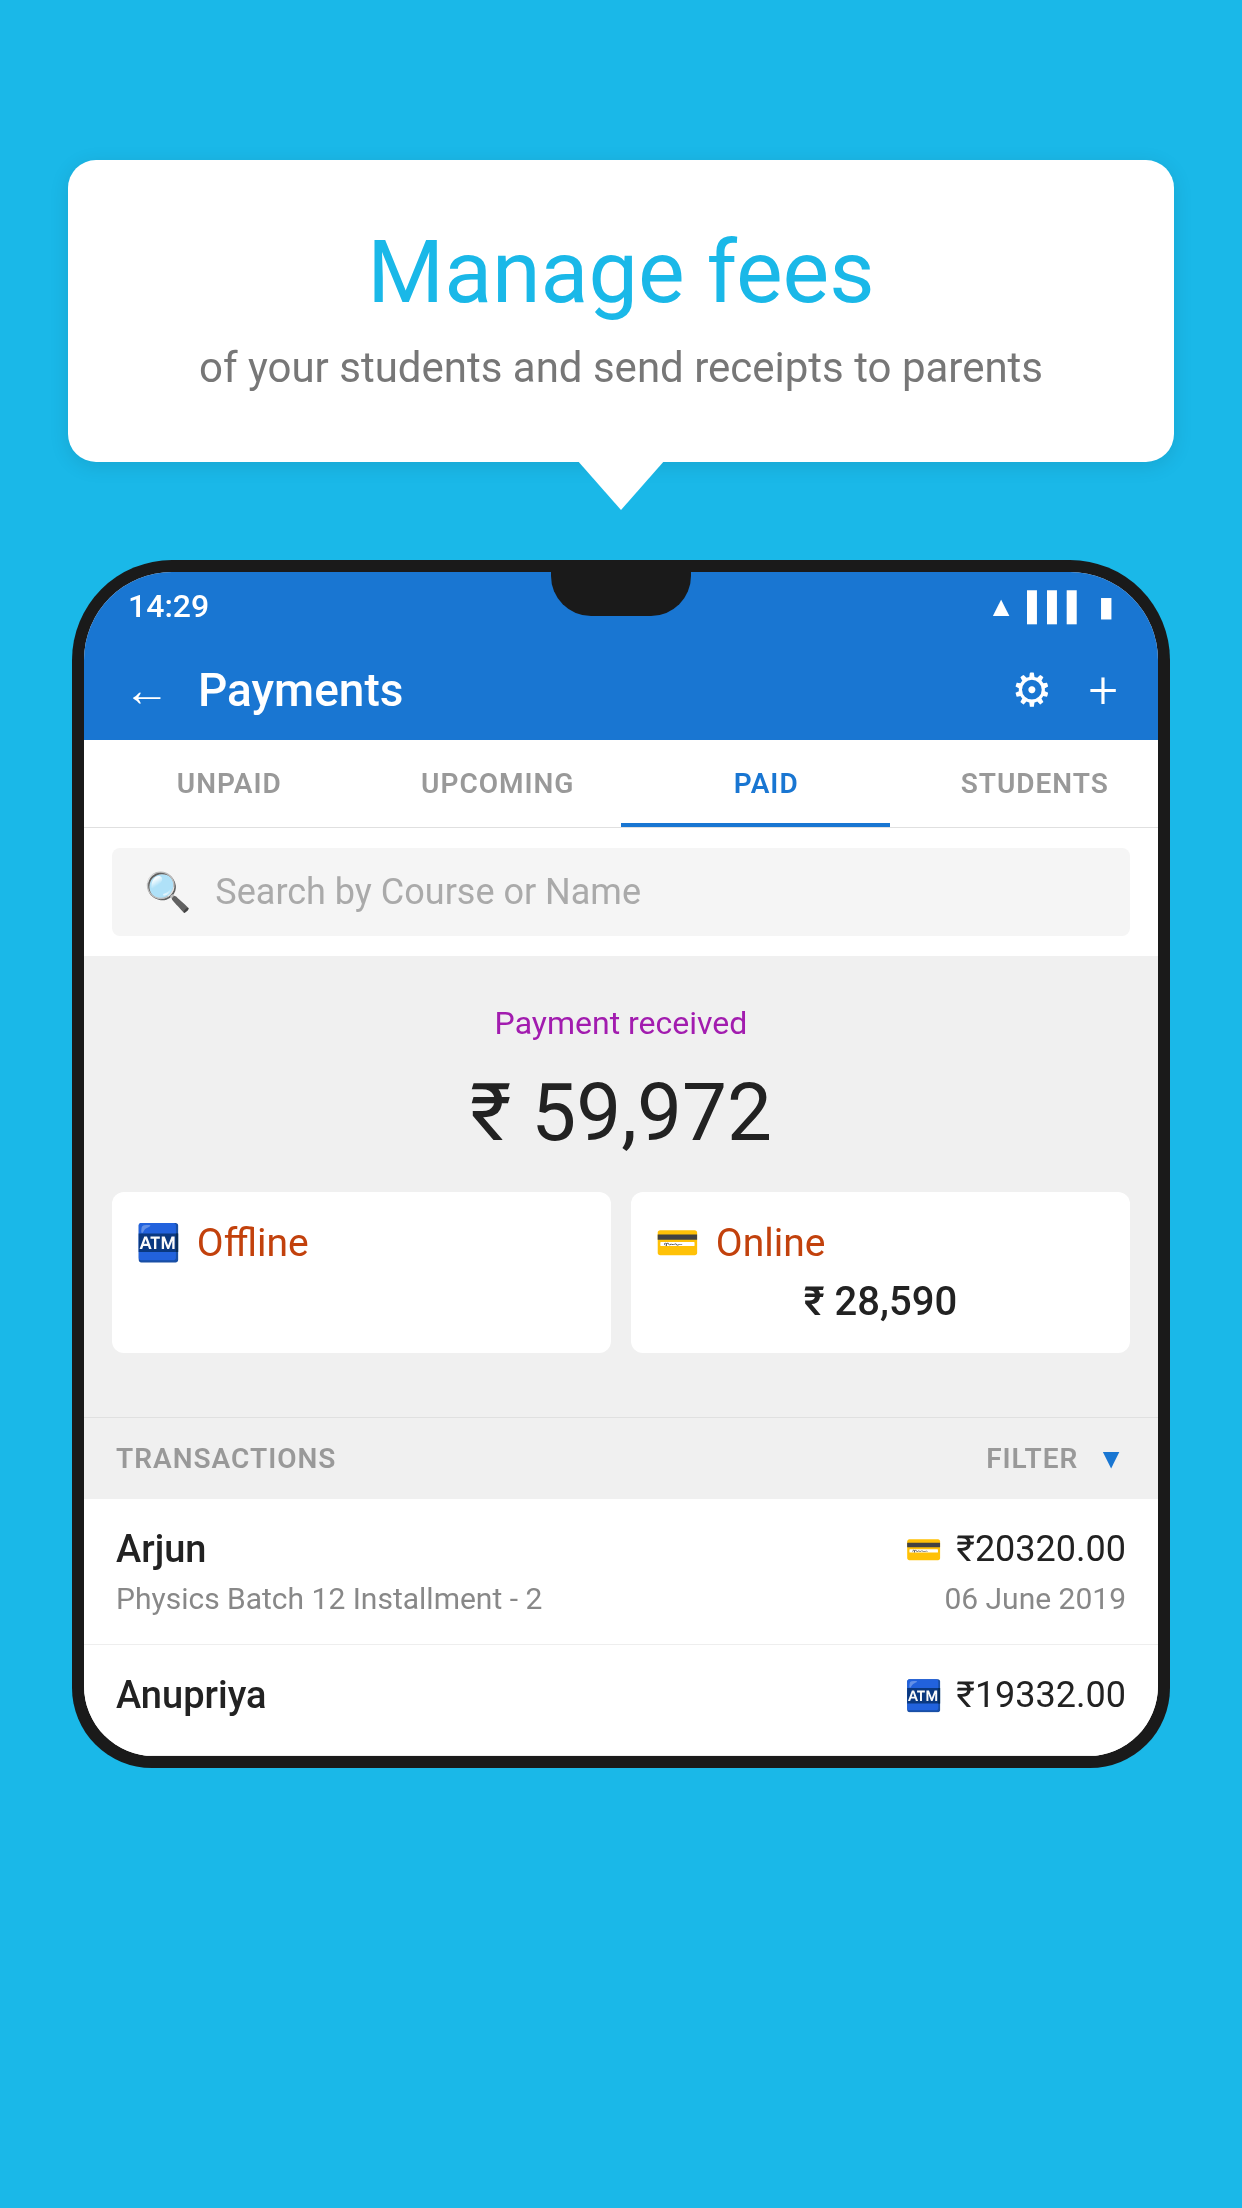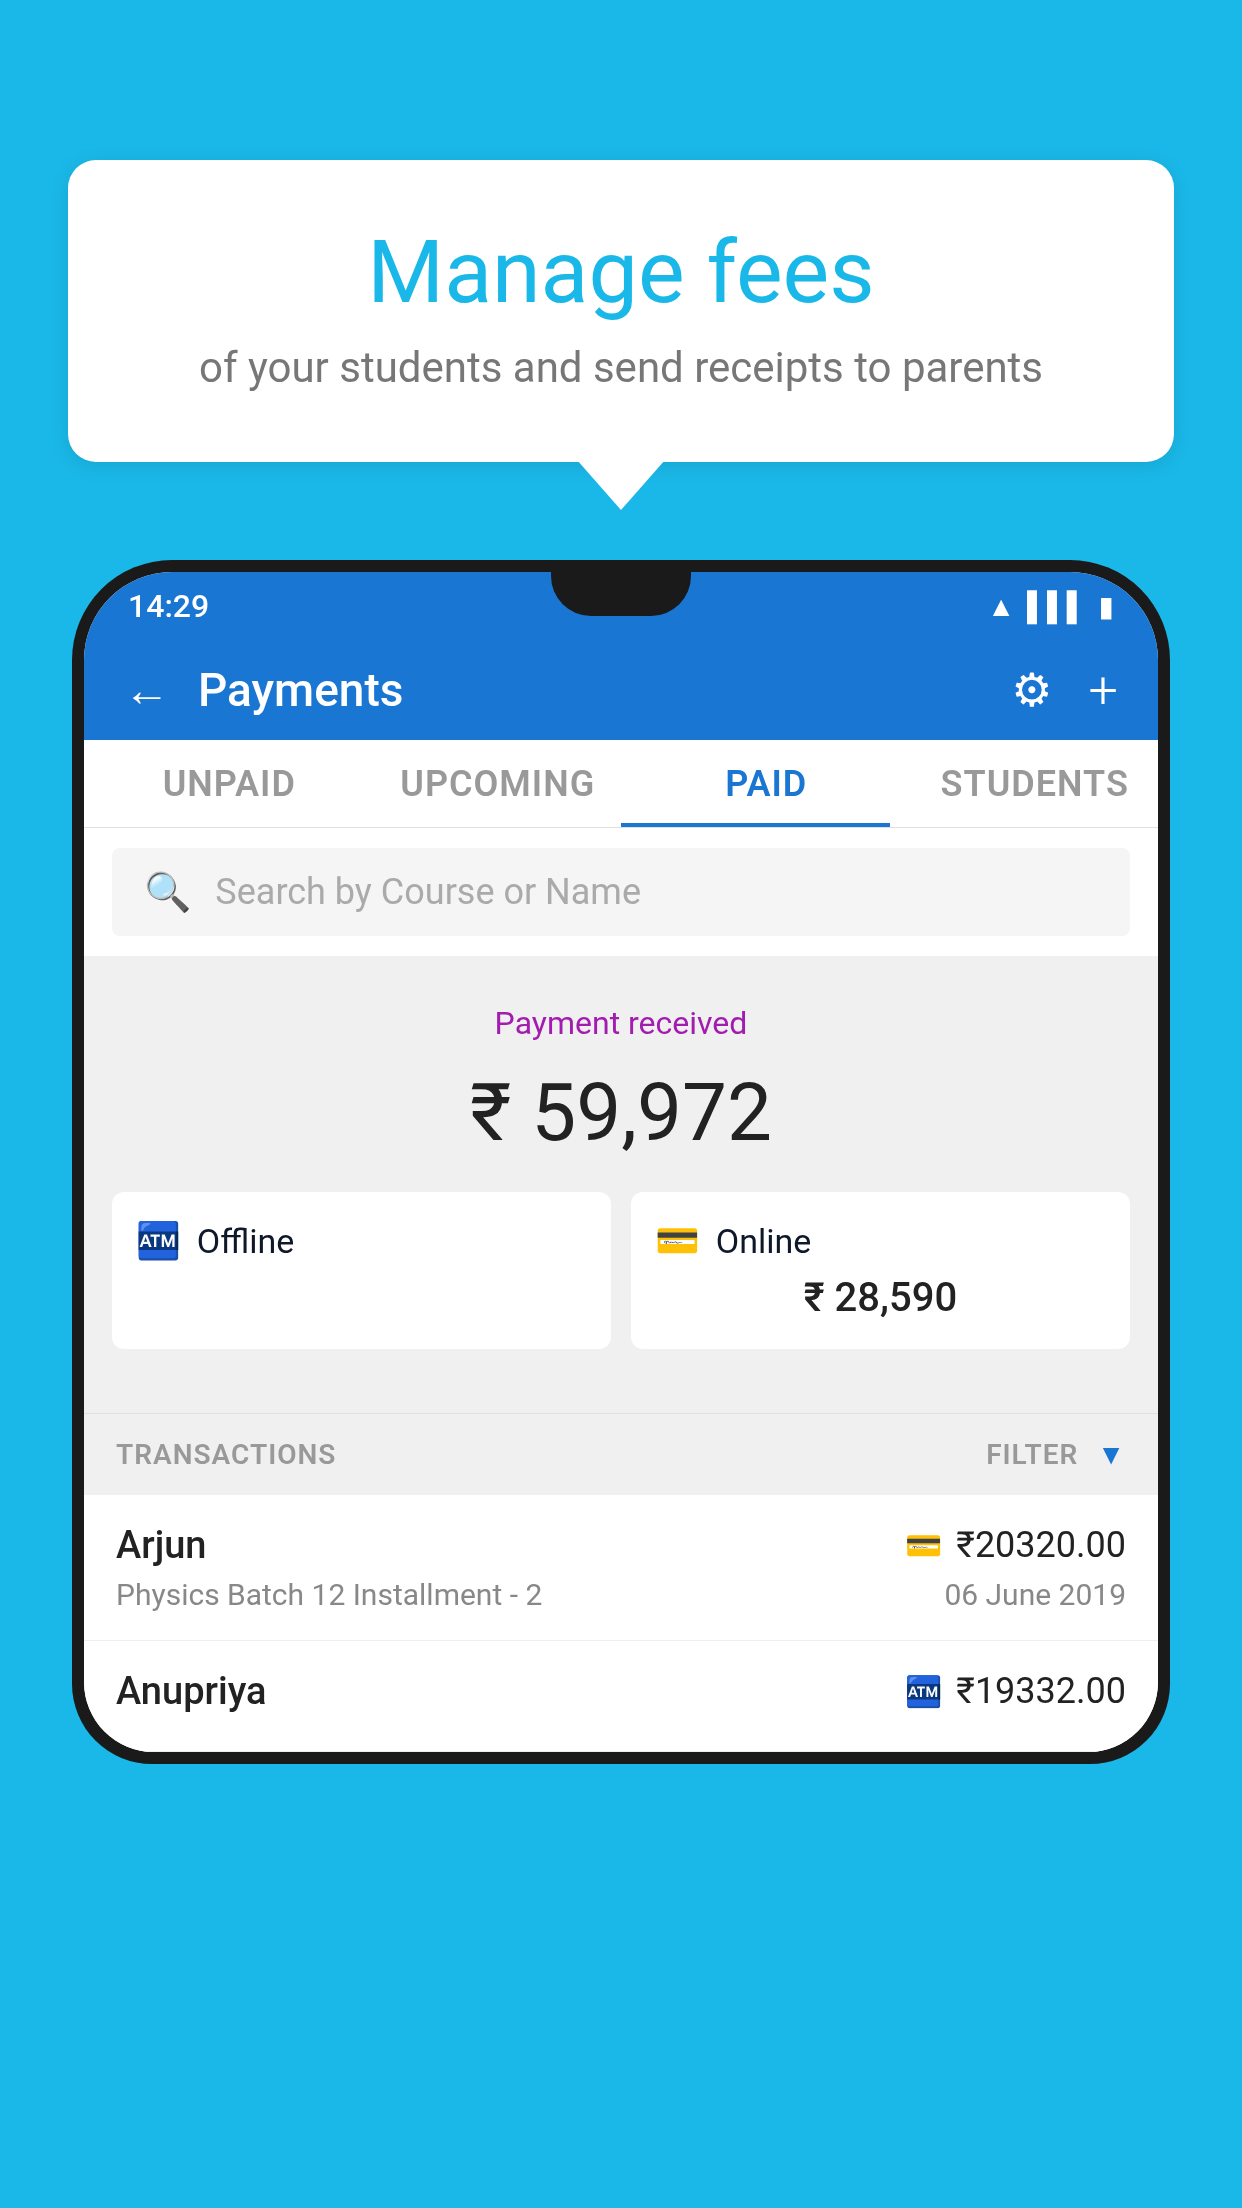--- a/index.html
+++ b/index.html
@@ -159,21 +159,21 @@
       display: flex;
       border-bottom: 1px solid #e0e0e0;
       height: 88px;
     }
 
     .tab {
       flex: 1;
       display: flex;
       align-items: center;
       justify-content: center;
-      font-size: 36px;
+      font-size: 28px;
       font-weight: 600;
       color: #999;
       letter-spacing: 1px;
       text-transform: uppercase;
       position: relative;
       cursor: pointer;
       padding-left: 22px;
     }
 
     .tab.active {
@@ -255,22 +255,22 @@
       gap: 16px;
       margin-bottom: 12px;
     }
 
     .card-icon {
       color: #888;
       font-size: 36px;
     }
 
     .card-label {
-      font-size: 34px;
-      color: #0f172a;
+      font-size: 39px;
+      color: #c2410c;
     }
 
     .card-amount {
       font-size: 40px;
       font-weight: 500;
       color: #222;
     }
 
     
     .transactions-header {

